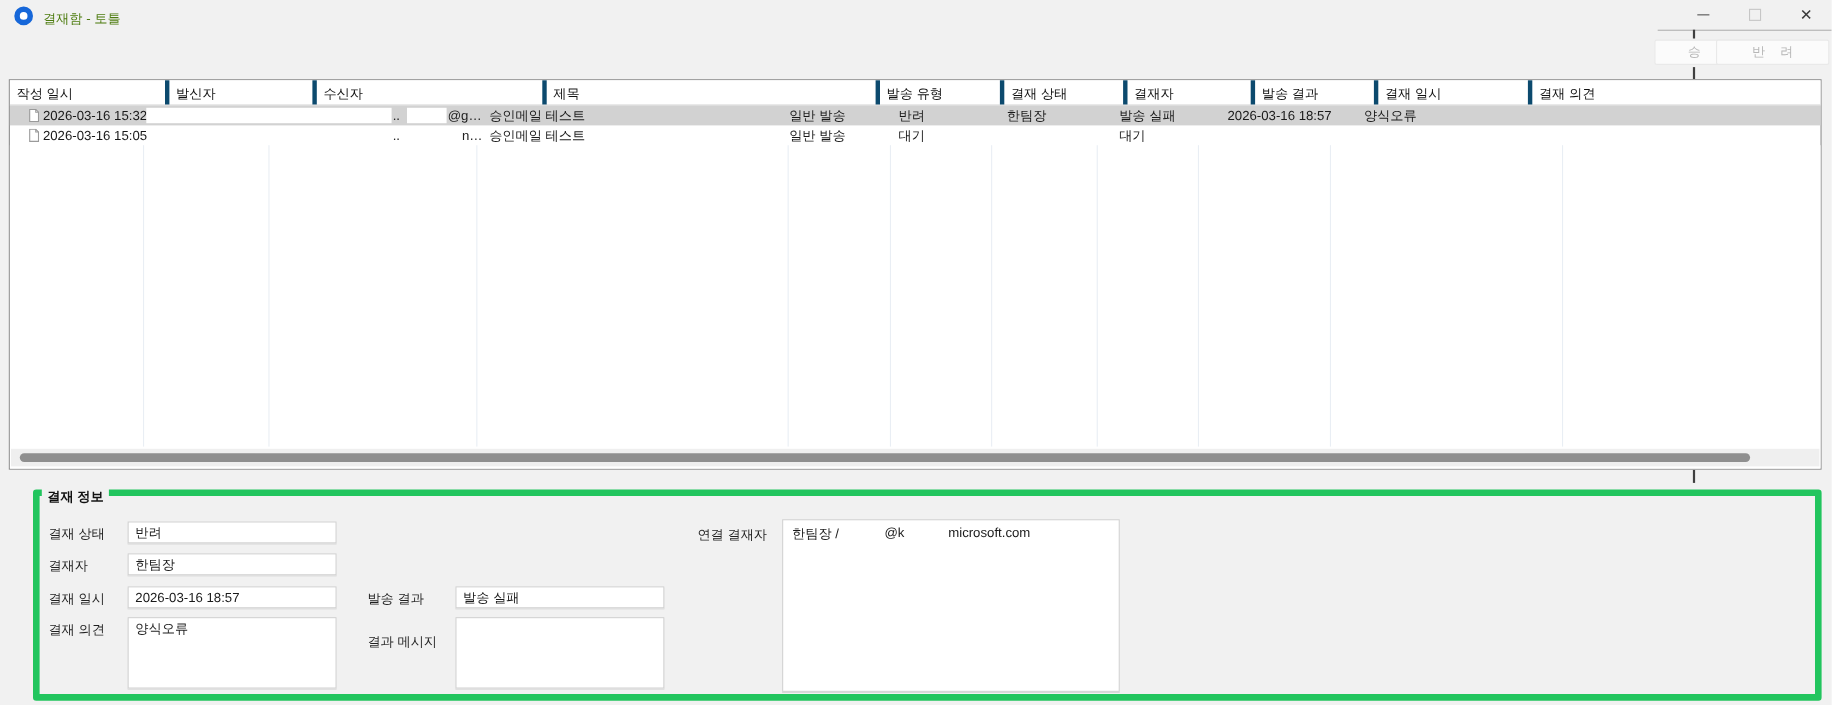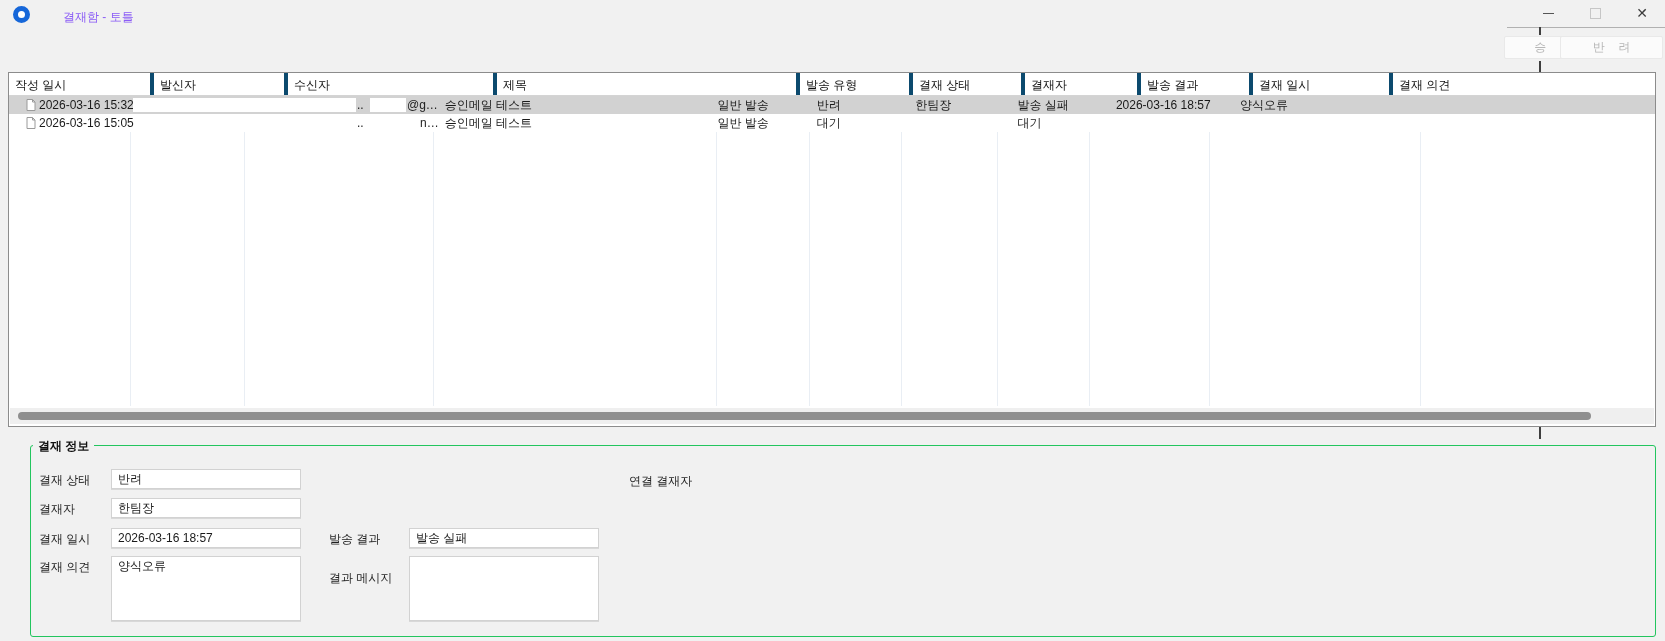--- a/index.html
+++ b/index.html
@@ -7,21 +7,21 @@
   body {
     font-family:"Liberation Sans","DejaVu Sans",sans-serif;
     font-size:12px; color:#1a1a1a; background:#f1f1f1; overflow:hidden;
   }
   #window { position:relative; width:1665px; height:641px; background:#f1f1f1; }
 
   
   .titlebar { position:absolute; left:0; top:0; width:100%; height:32px; }
   .app-icon { position:absolute; left:13px; top:6px; width:17px; height:17px;
     border-radius:50%; border:5px solid #1667d9; background:#fff; }
-  .title-text { position:absolute; left:39px; top:9px; color:#8b5cf6; font-size:12px;margin-left:24px; }
+  .title-text { position:absolute; left:39px; top:9px; color:#4d7c0f; font-size:12px; }
   .cap-btn { position:absolute; top:0; width:34px; height:26px; display:flex;
     align-items:center; justify-content:center; }
   .cap-min { left:1531px; } .cap-max { left:1578px; } .cap-close { left:1625px; }
   .glyph-min { width:11px; height:0; border-top:1.6px solid #555; }
   .glyph-max { width:11px; height:11px; border:1.5px solid #c6c6c6; }
   .glyph-close { font-size:14px; color:#3c3c3c; line-height:1; }
 
   
   .hline-top { position:absolute; left:1507px; top:27px; width:158px; height:1px; background:#b1b1b1; }
   .vtick { position:absolute; left:1539px; width:2px; background:#3f3f3f; }
@@ -55,21 +55,21 @@
 
   .gbody { flex:1 1 auto; position:relative; background:#fff; }
   .vgrid { position:absolute; top:0; bottom:20px; width:1px; background:#e9eef4; }
 
   .hscroll { position:absolute; left:1px; right:1px; bottom:2px; height:16px; background:#efefef; }
   .hthumb { position:absolute; left:8px; top:4px; width:1573px; height:8px;
     background:#8f8f8f; border-radius:4px; }
 
   
   .groupbox { position:absolute; left:30px; top:445px; width:1626px; height:192px;
-    border:1px solid #22c55e; border-radius:3px;padding-left:36px; }
+    border:6px solid #22c55e; border-radius:3px;padding-left:36px; }
   .group-label { position:absolute; left:2px; top:-8px; background:#f1f1f1;
     padding:0 5px; font-weight:700; color:#111; }
   .f-label { position:absolute; color:#1f1f1f; white-space:nowrap; }
   .f-box { position:absolute; background:#fff; border:1px solid #d2d2d2;
     box-shadow:0 1px 0 rgba(0,0,0,0.10); padding:2px 6px; white-space:nowrap; overflow:hidden; }
   .f-input { width:190px; height:20px; line-height:15px; }
   .f-area { width:190px; height:65px; line-height:15px; }
   .f-list { left:675px; top:21px; width:307px; height:157px; padding:0; }
   .part { position:absolute; top:4px; white-space:nowrap; }
 </style>
@@ -190,15 +190,20 @@
     <div class="f-label" style="left:8px; top:113px;">결재 의견</div>
     <div class="f-box f-area" style="left:80px; top:110px;">양식오류</div>
 
     <div class="f-label" style="left:298px; top:85px;">발송 결과</div>
     <div class="f-box f-input" style="left:378px; top:82px;">발송 실패</div>
 
     <div class="f-label" style="left:298px; top:124px;">결과 메시지</div>
     <div class="f-box f-area" style="left:378px; top:110px;"></div>
 
     <div class="f-label" style="left:598px; top:27px;">연결 결재자</div>
+    <div class="f-box f-list">
+      <span class="part" style="left:8px;">한팀장 /</span>
+      <span class="part" style="left:92px;">@k</span>
+      <span class="part" style="left:150px;">microsoft.com</span>
+    </div>
   </div>
 
 </div>
 
 </body></html>

